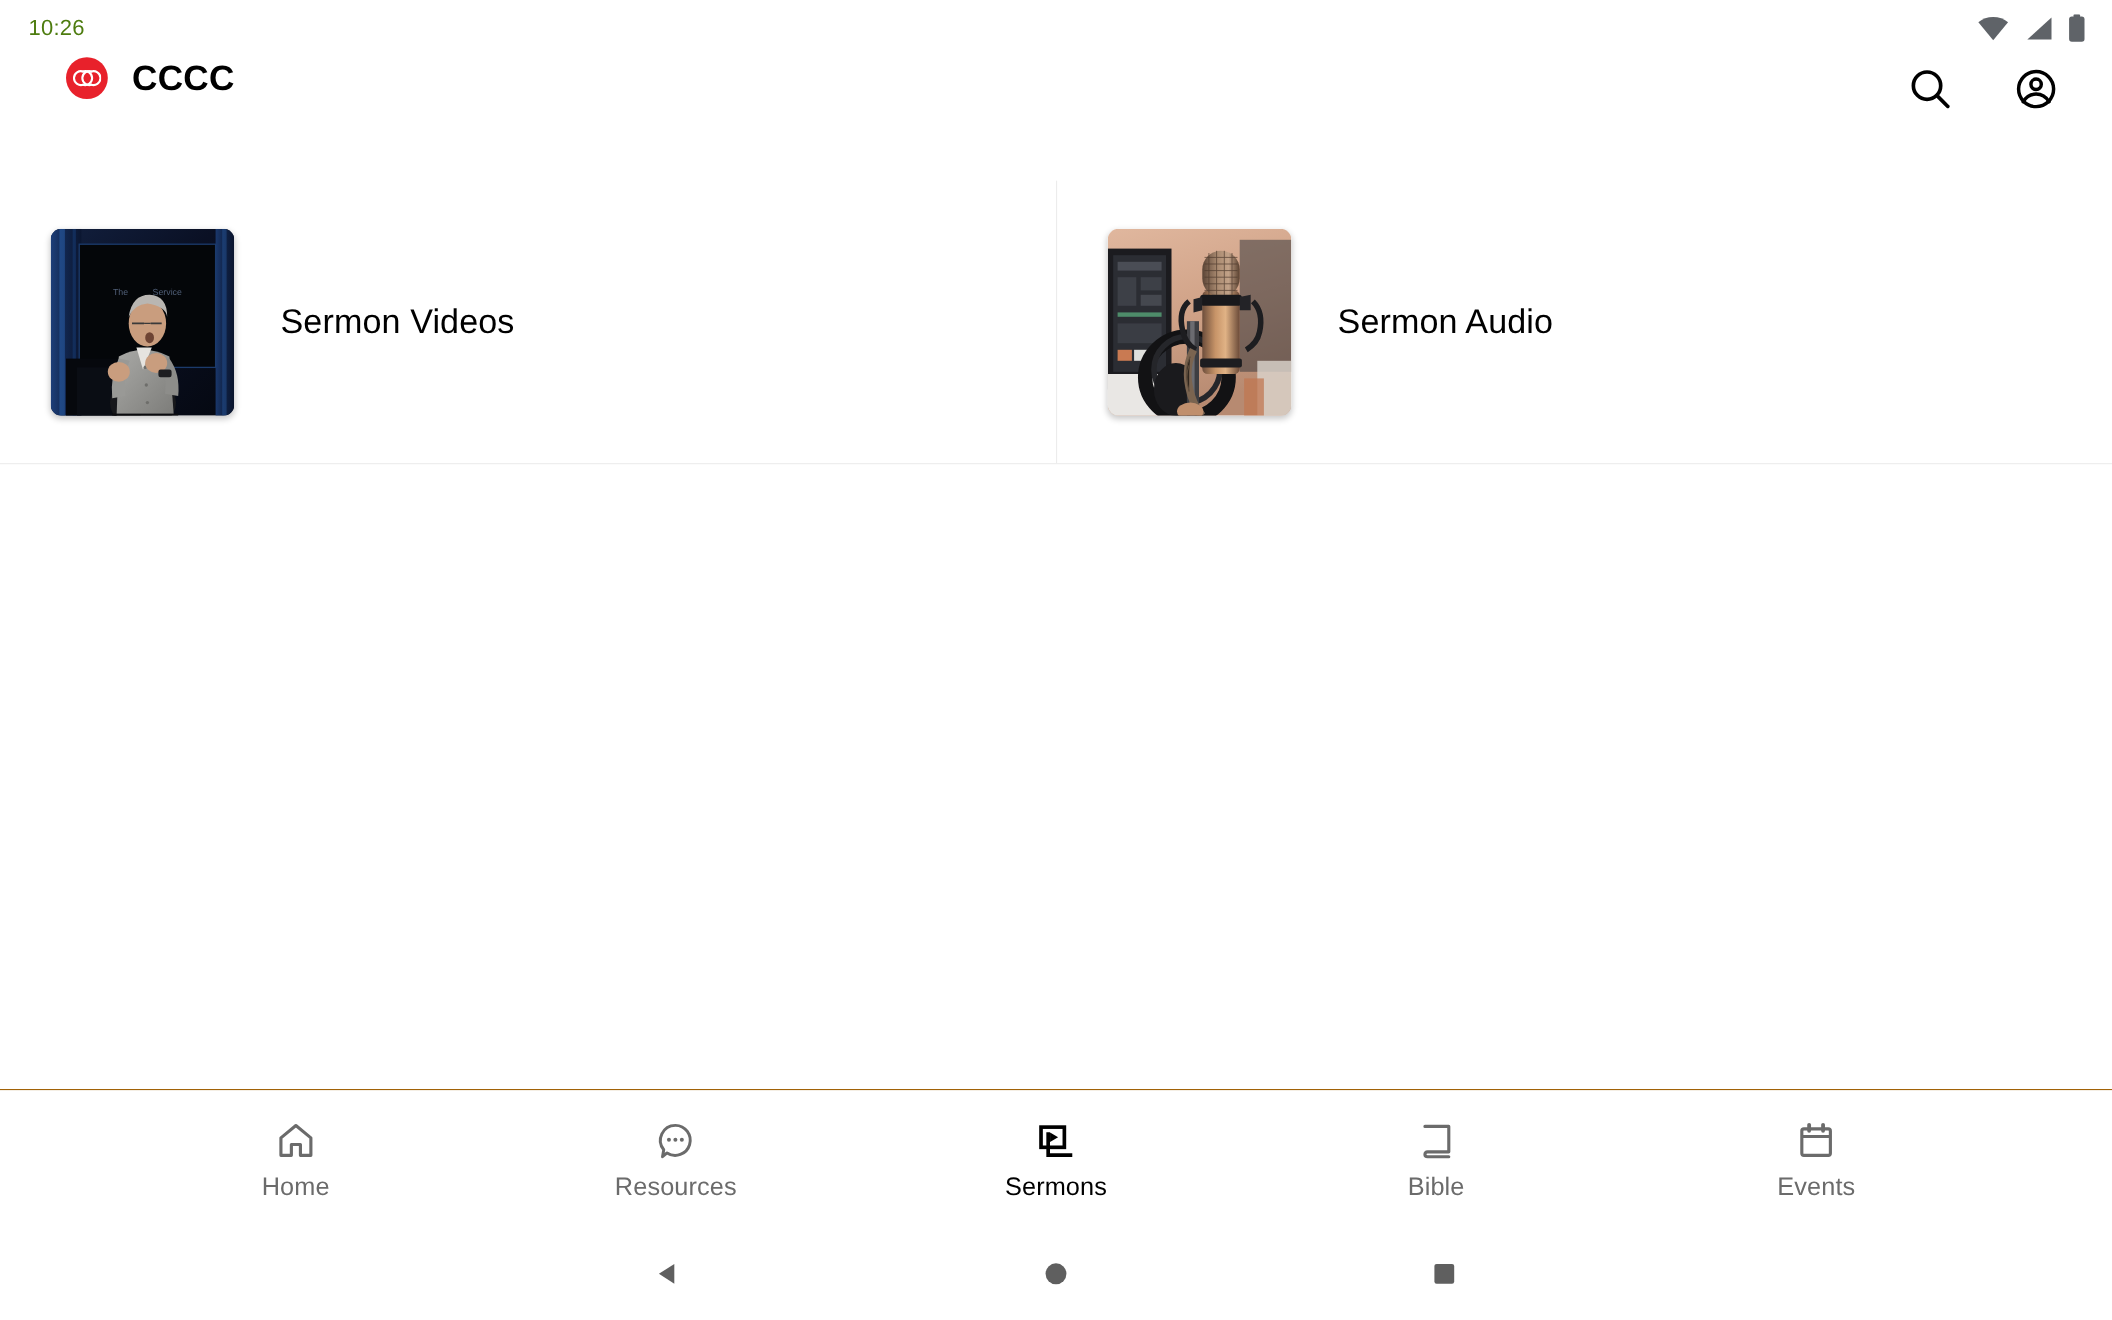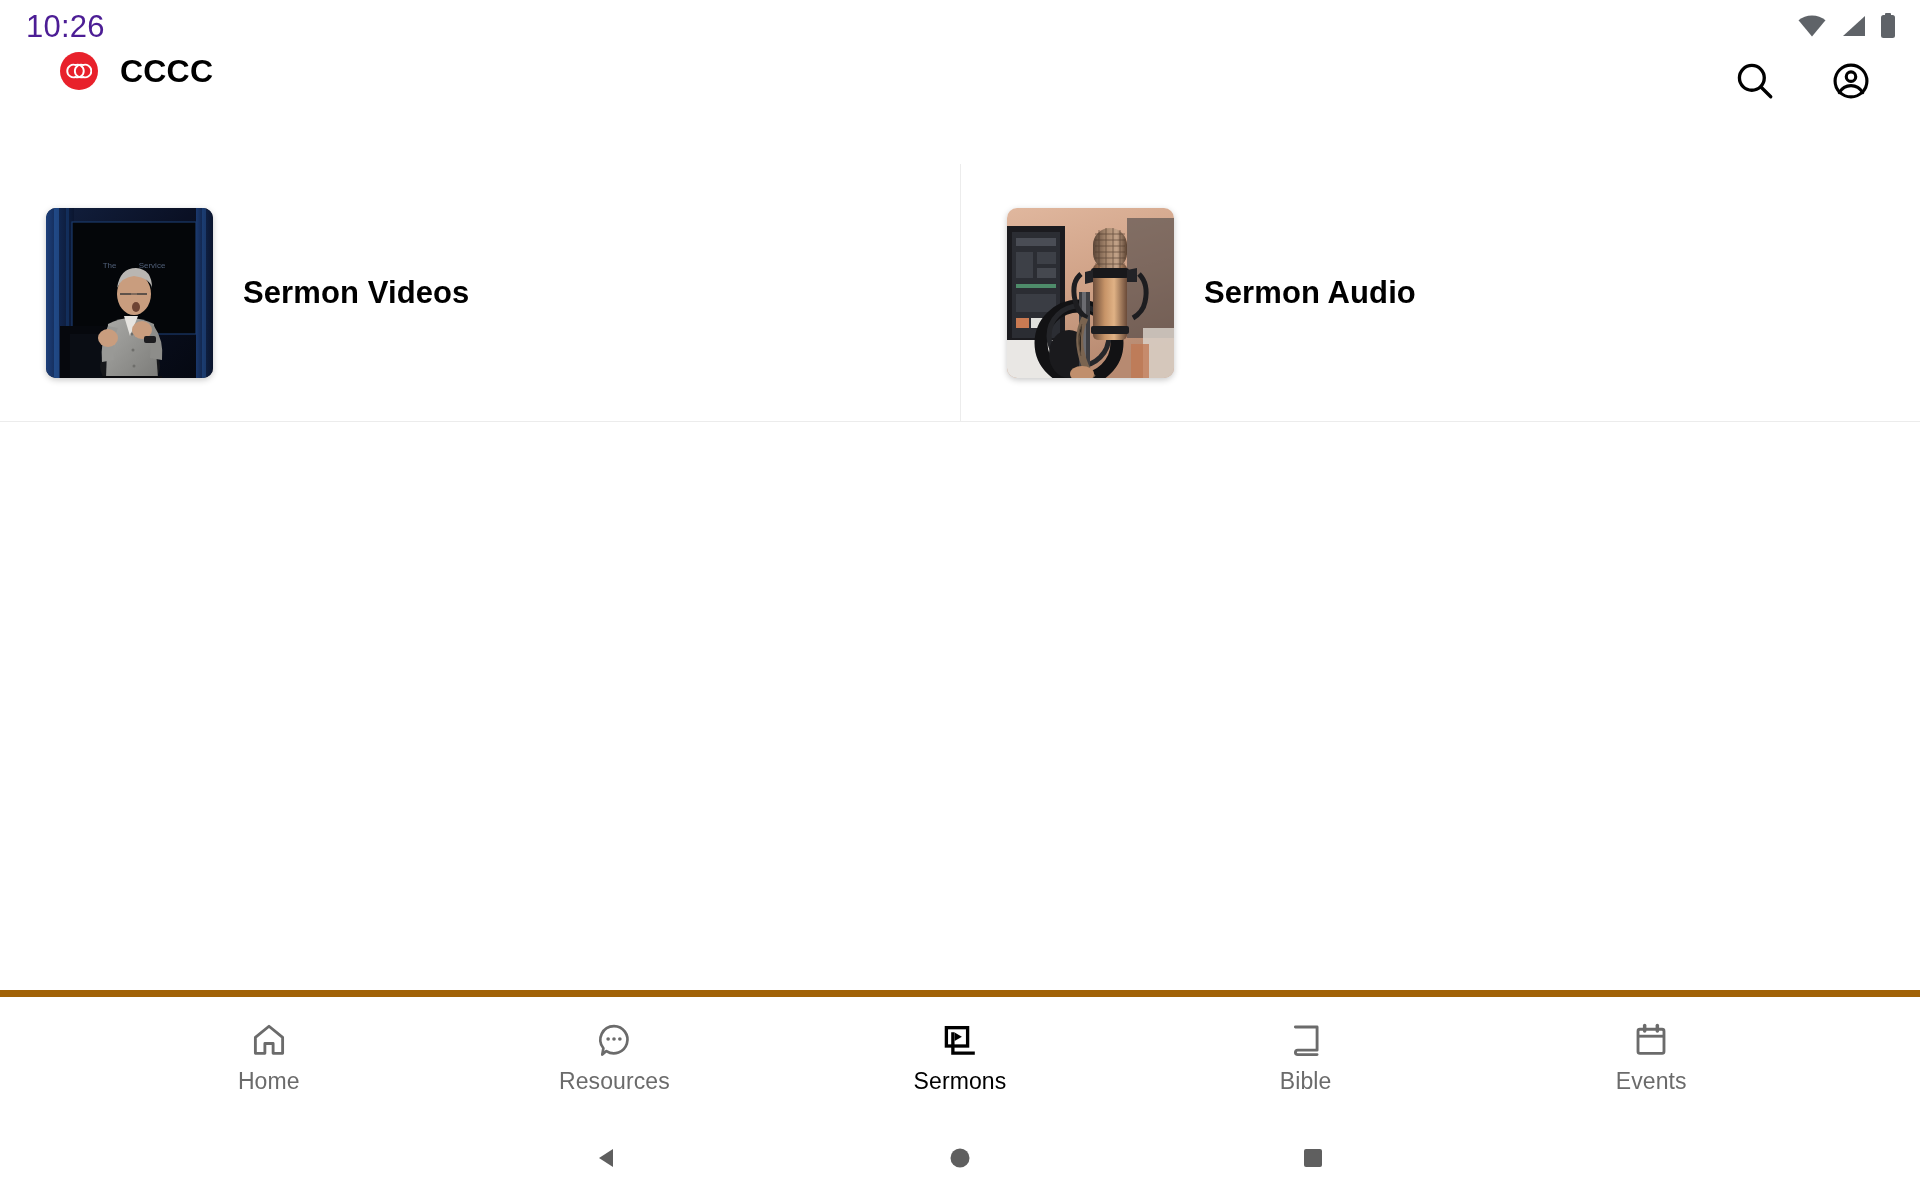--- a/index.html
+++ b/index.html
@@ -25,22 +25,22 @@
   .status-bar {
     height: 52px;
     flex: 0 0 52px;
     display: flex;
     align-items: center;
     justify-content: space-between;
     padding: 0 24px 0 26px;
     background: #ffffff;
   }
   .status-clock {
-    font-size: 31px;
-    color: #4c1d95;
+    font-size: 20px;
+    color: #4d7c0f;
     letter-spacing: 0.2px;
     line-height: 1;
   }
   .status-icons {
     display: flex;
     align-items: center;
     gap: 14px;
   }
   .status-icons svg { display: block; }
 
@@ -126,35 +126,35 @@
     height: 170px;
     flex: 0 0 167px;
     border-radius: 10px;
     overflow: hidden;
     box-shadow: 0 2px 6px rgba(0,0,0,0.22);
     position: relative;
   }
   .card-thumb svg { display: block; width: 100%; height: 100%; }
   .card-title {
     font-size: 31px;
-    font-weight: bold;
+    font-weight: normal;
     color: #000000;
-    margin-left: 30px;
+    margin-left: 42px;
     letter-spacing: 0.1px;
     line-height: 1.2;
   }
 
   
   .bottom-nav {
     flex: 0 0 126px;
     height: 126px;
     display: flex;
     align-items: center;
     background: #ffffff;
-    border-top: 7px solid #a16207;
+    border-top: 1px solid #a16207;
     padding: 0 96px;
   }
   .nav-item {
     flex: 1 1 0;
     display: flex;
     flex-direction: column;
     align-items: center;
     justify-content: center;
     gap: 11px;
     background: transparent;

